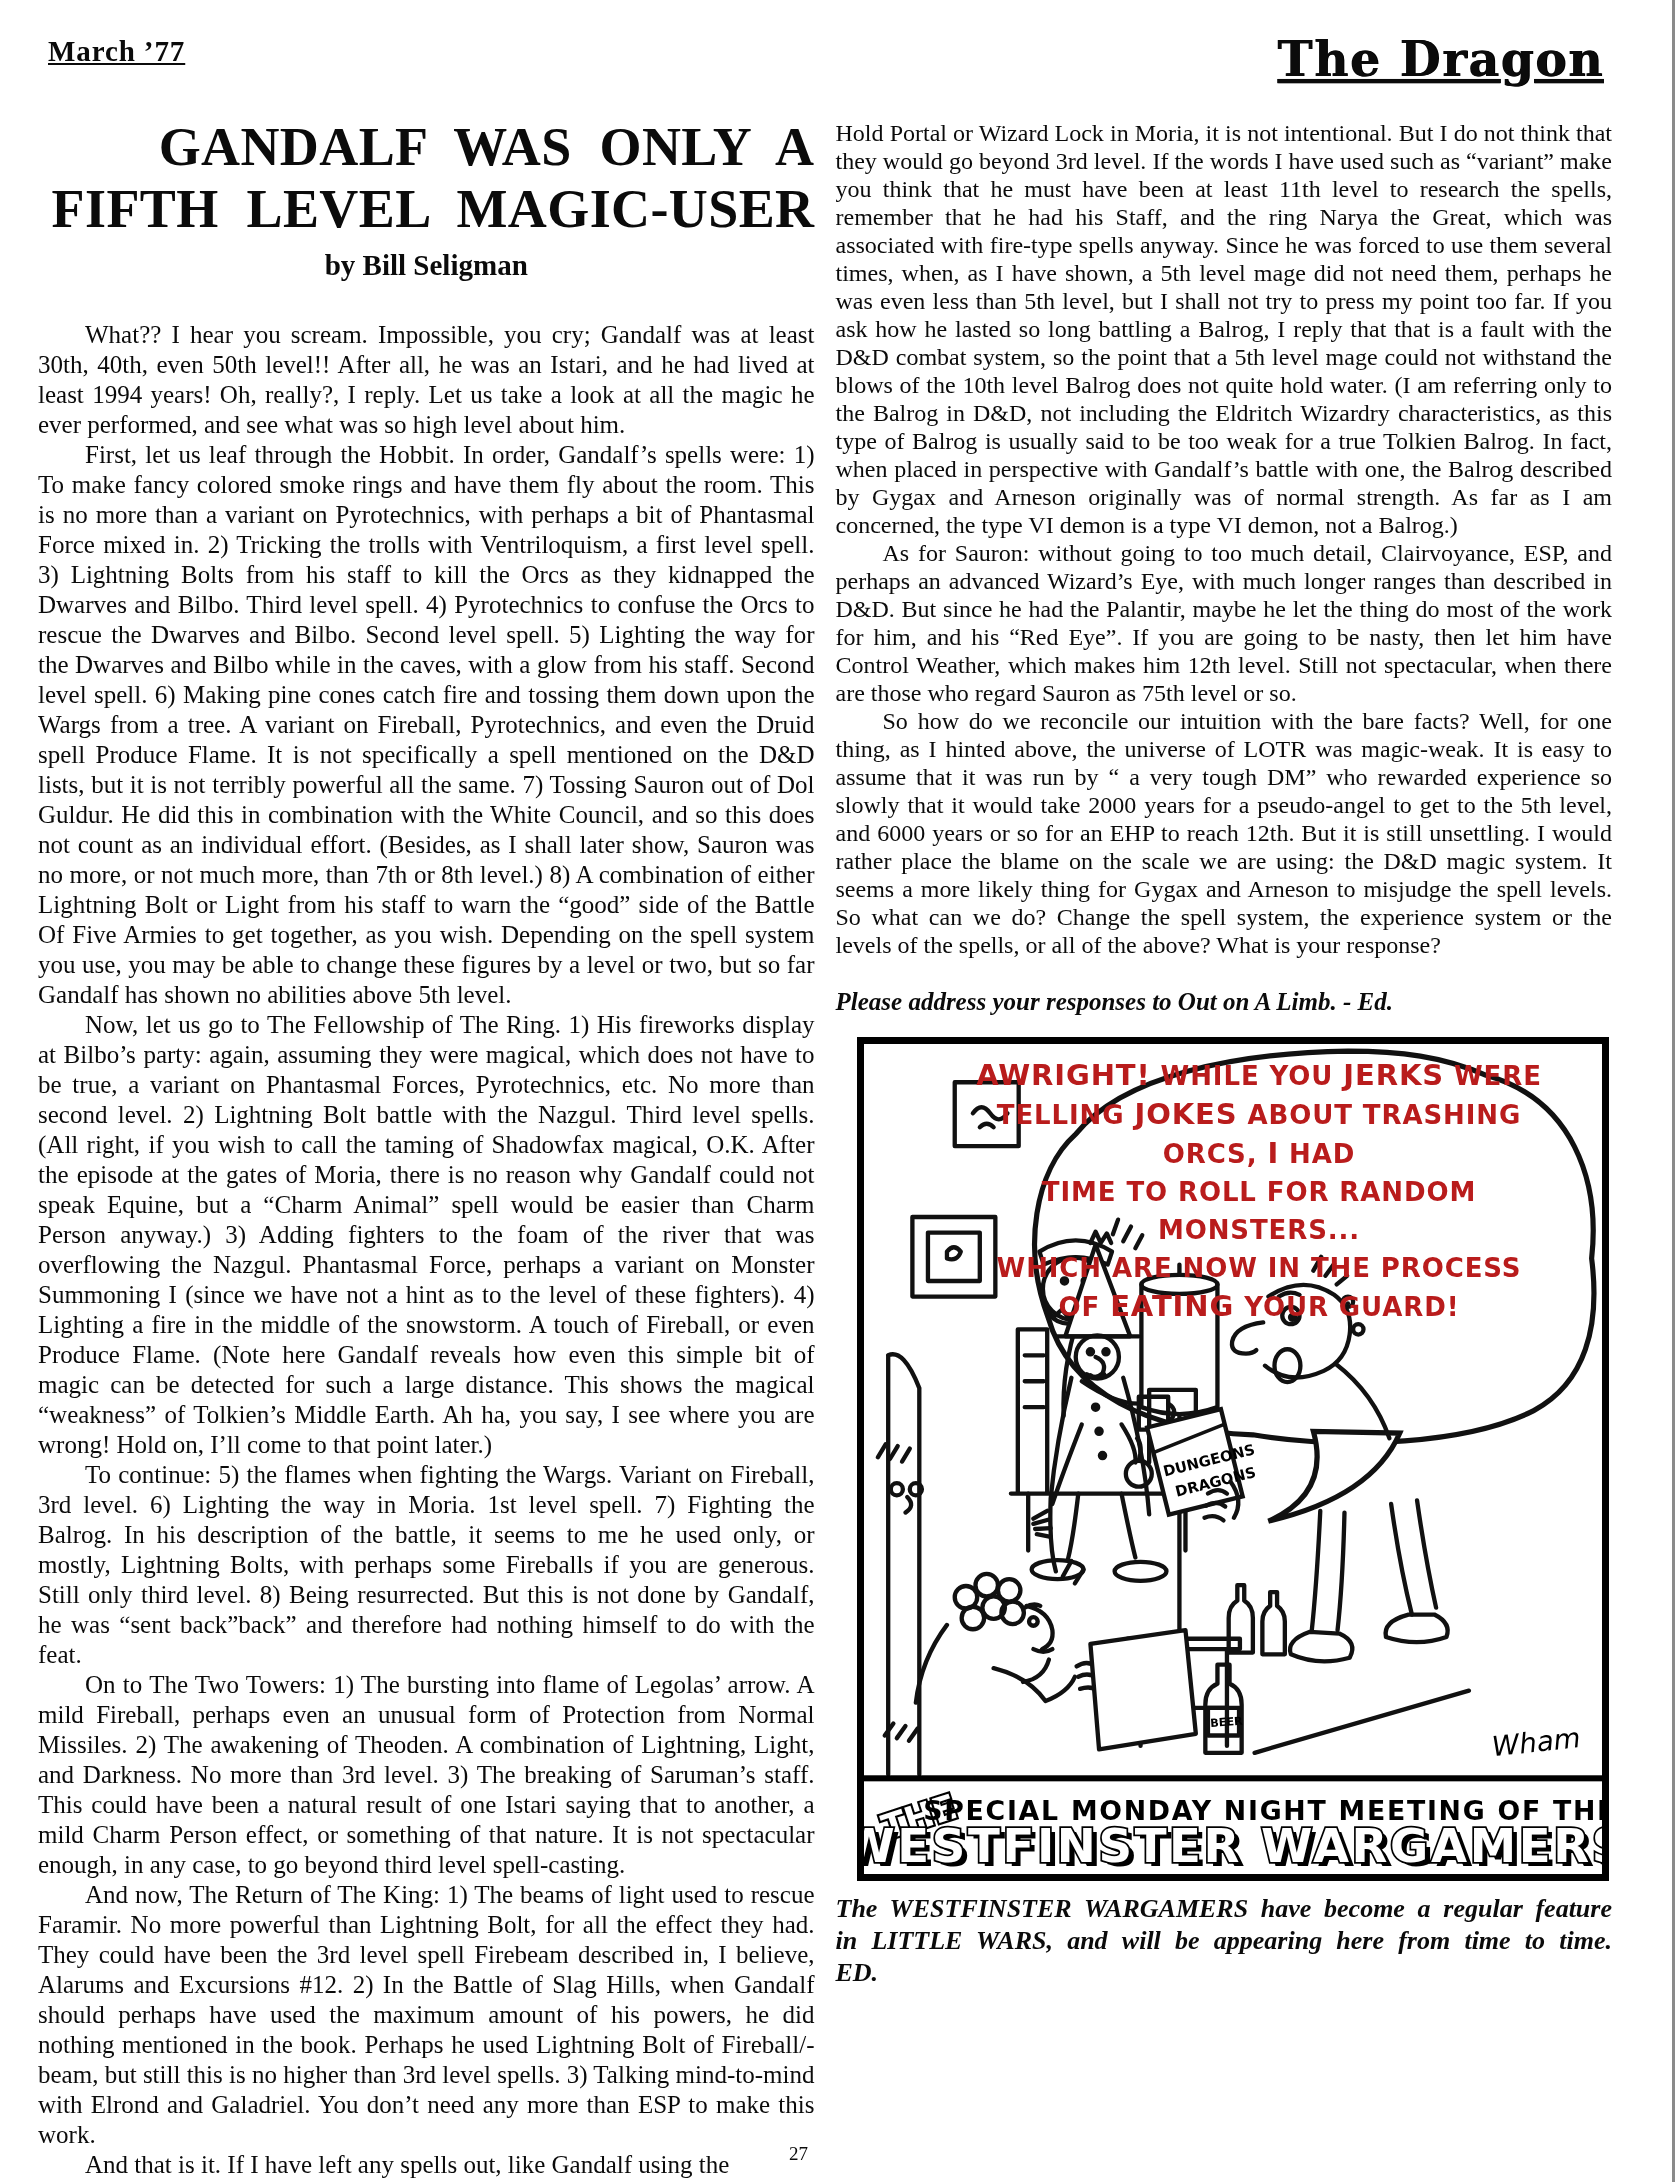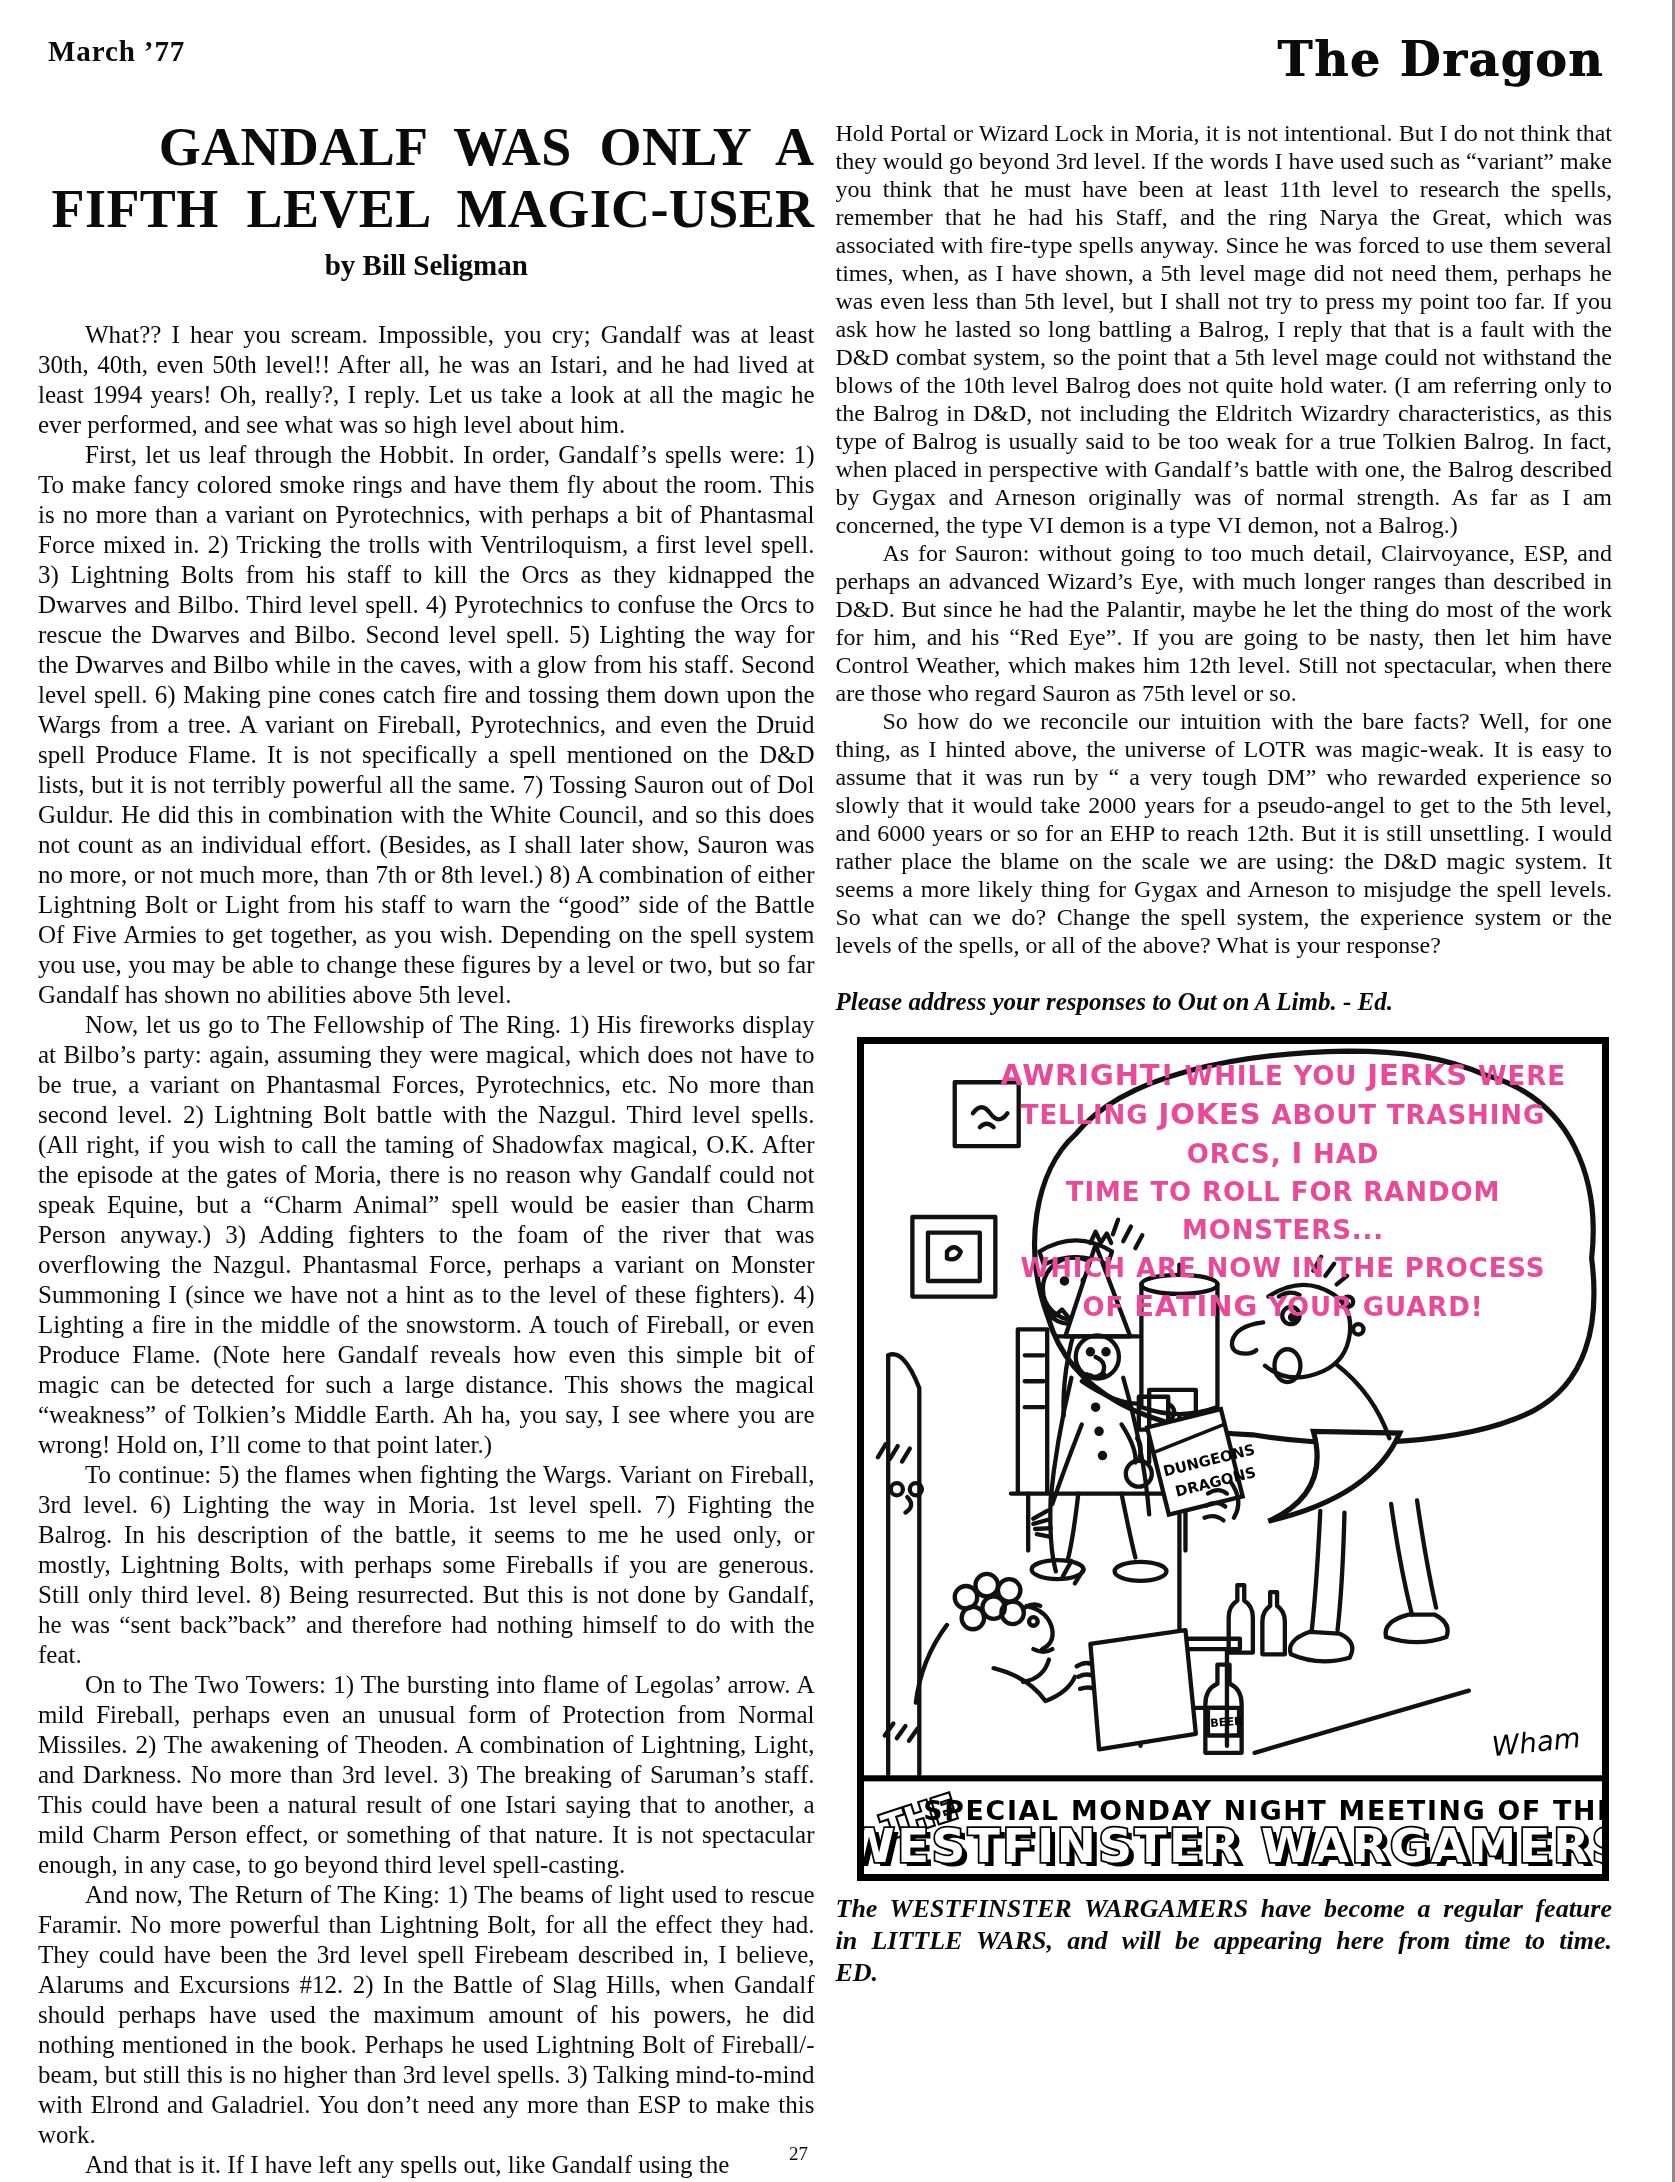--- a/index.html
+++ b/index.html
@@ -1,39 +1,39 @@
 <!DOCTYPE html>
 <html style="font-size:14px"><head>
 <meta charset="utf-8">
 <style>
   html,body{margin:0;padding:0;background:#fff;}
   body{width:1676px;height:2183px;position:relative;overflow:hidden;
        font-family:"Liberation Serif",serif;color:#0b0b0b;}
   .scan-edge{position:absolute;top:0;right:0.9px;width:3.5px;height:100%;background:#8a8a8a;}
   header{position:absolute;top:35px;left:48px;width:1556px;display:flex;
-         justify-content:space-between;align-items:flex-start;}
+         justify-content:space-between;align-items:flex-start;text-decoration:underline;}
   .issue{font-weight:bold;font-size:29px;letter-spacing:0.9px;}
   .logo{font-family:"DejaVu Serif",serif;font-weight:bold;font-size:47px;line-height:1;
         letter-spacing:1.7px;transform:scaleY(1.05);text-shadow:0.9px 0 0 #000;}
   .columns{position:absolute;top:102px;left:38px;width:1574px;display:flex;gap:21px;}
   .col{width:777px;}
   h1{font-size:54px;font-weight:bold;text-align:right;line-height:1.15;
      margin:14px 0 8.6px;word-spacing:14px;letter-spacing:0.4px;}
   .byline{text-align:center;font-weight:bold;font-size:29px;margin:5.2px 0 38px;}
   .para{font-size:25px;line-height:30px;text-align:justify;text-indent:47px;margin:0;}
   .col-right{padding-top:17.3px;}
   .col-right .para{font-size:24px;line-height:28px;}
   .noindent{text-indent:0;}
   .b{font-weight:normal;}
   .ed-note{font-style:italic;font-weight:bold;font-size:25px;margin:29px 0 0;}
   figure.cartoon{margin:21px 0 0 21px;width:738px;border:7.8px solid #000;position:relative;padding:0;}
   figure.cartoon svg{display:block;width:738px;height:830px;}
-  .bubble{position:absolute;left:136px;top:12px;width:567px;text-align:center;
+  .bubble{position:absolute;left:112px;top:12px;width:567px;text-align:center;
           font-family:"DejaVu Sans",sans-serif;font-weight:bold;font-size:26px;
-          line-height:38px;letter-spacing:0.9px;color:#ec4899;}
+          line-height:38px;letter-spacing:0.9px;color:#b91c1c;}
   .bubble .xb{font-size:29px;}
   .caption{font-weight:bold;font-style:italic;font-size:26px;line-height:32px;
            text-align:justify;word-spacing:6px;margin:12px 0 0;}
   .pageno{position:absolute;left:789px;top:2143px;font-size:19px;}
   .art{stroke:#111;stroke-width:5;fill:none;stroke-linecap:round;stroke-linejoin:round;}
   .artfill{fill:#fff;stroke:#111;stroke-width:6;}
   .hand{font-family:"DejaVu Sans",sans-serif;font-weight:bold;}
   .outl{fill:#fff;stroke:#000;paint-order:stroke;}
 </style>
 </head>

